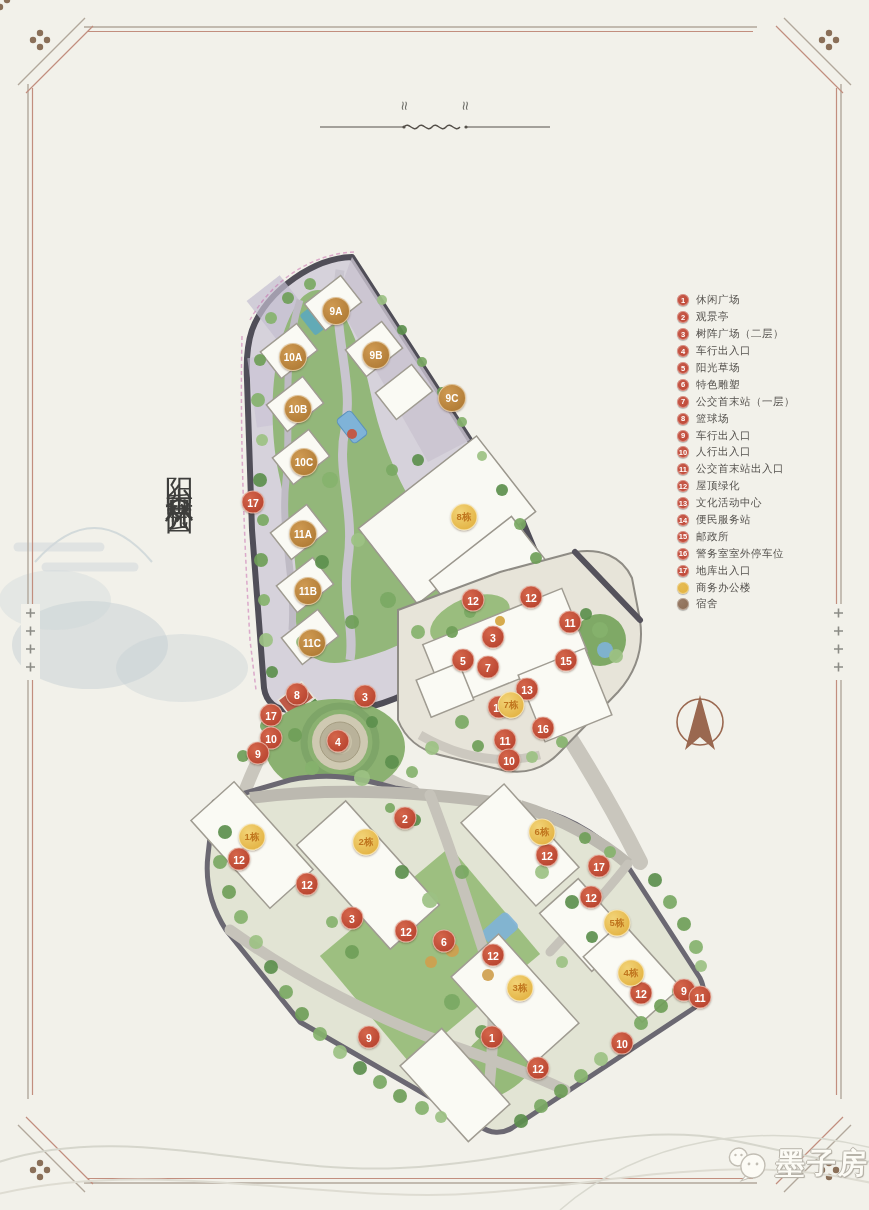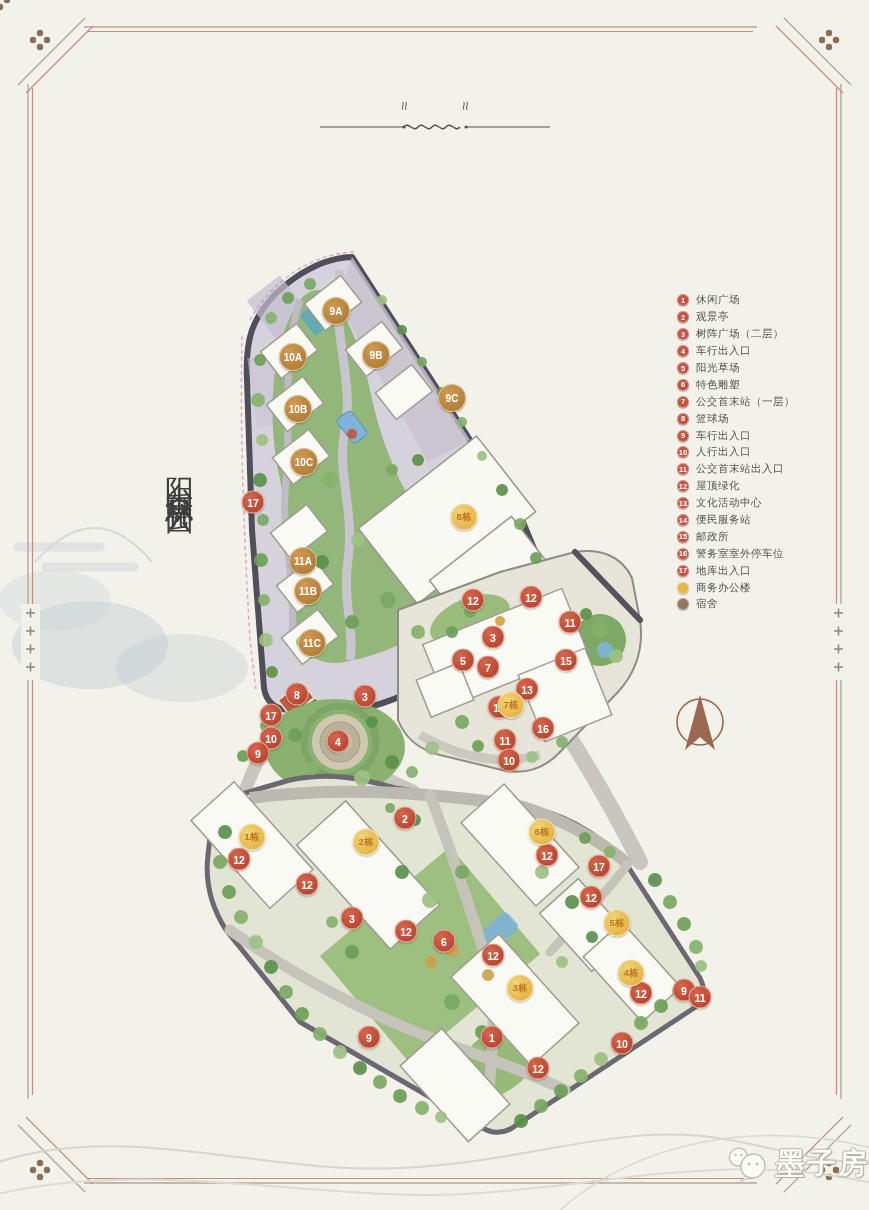--- a/index.html
+++ b/index.html
@@ -384,21 +384,21 @@
       <div class="badge badge-red" style="left: 622px; top: 1043px;">10</div>
       <div class="badge badge-red" style="left: 538px; top: 1068px;">12</div>
       <div class="badge badge-red" style="left: 369px; top: 1037px;">9</div>
       <div class="badge badge-red" style="left: 492px; top: 1037px;">1</div>
       <div class="badge badge-bronze" style="left: 336px; top: 311px;">9A</div>
       <div class="badge badge-bronze" style="left: 376px; top: 355px; text-align: right;">9B</div>
       <div class="badge badge-bronze" style="left: 406px; top: 398px; margin-left: 46px;">9C</div>
       <div class="badge badge-bronze" style="left: 293px; top: 357px; text-align: center;">10A</div>
       <div class="badge badge-bronze" style="left: 298px; top: 409px;">10B</div>
       <div class="badge badge-bronze" style="left: 304px; top: 462px;">10C</div>
-      <div class="badge badge-bronze" style="left: 303px; top: 561px;">11A</div>
+      <div class="badge badge-bronze" style="left: 303px; top: 534px;">11A</div>
       <div class="badge badge-bronze" style="left: 308px; top: 591px;">11B</div>
       <div class="badge badge-bronze" style="left: 312px; top: 643px;">11C</div>
       <div class="badge badge-gold" style="left: 464px; top: 517px;">8栋</div>
       <div class="badge badge-gold" style="left: 511px; top: 705px;">7栋</div>
       <div class="badge badge-gold" style="left: 252px; top: 837px;">1栋</div>
       <div class="badge badge-gold" style="left: 366px; top: 842px;">2栋</div>
       <div class="badge badge-gold" style="left: 515px; top: 832px; margin-left: 27px;">6栋</div>
       <div class="badge badge-gold" style="left: 617px; top: 923px;">5栋</div>
       <div class="badge badge-gold" style="left: 520px; top: 988px;">3栋</div>
       <div class="badge badge-gold" style="left: 631px; top: 973px;">4栋</div>

